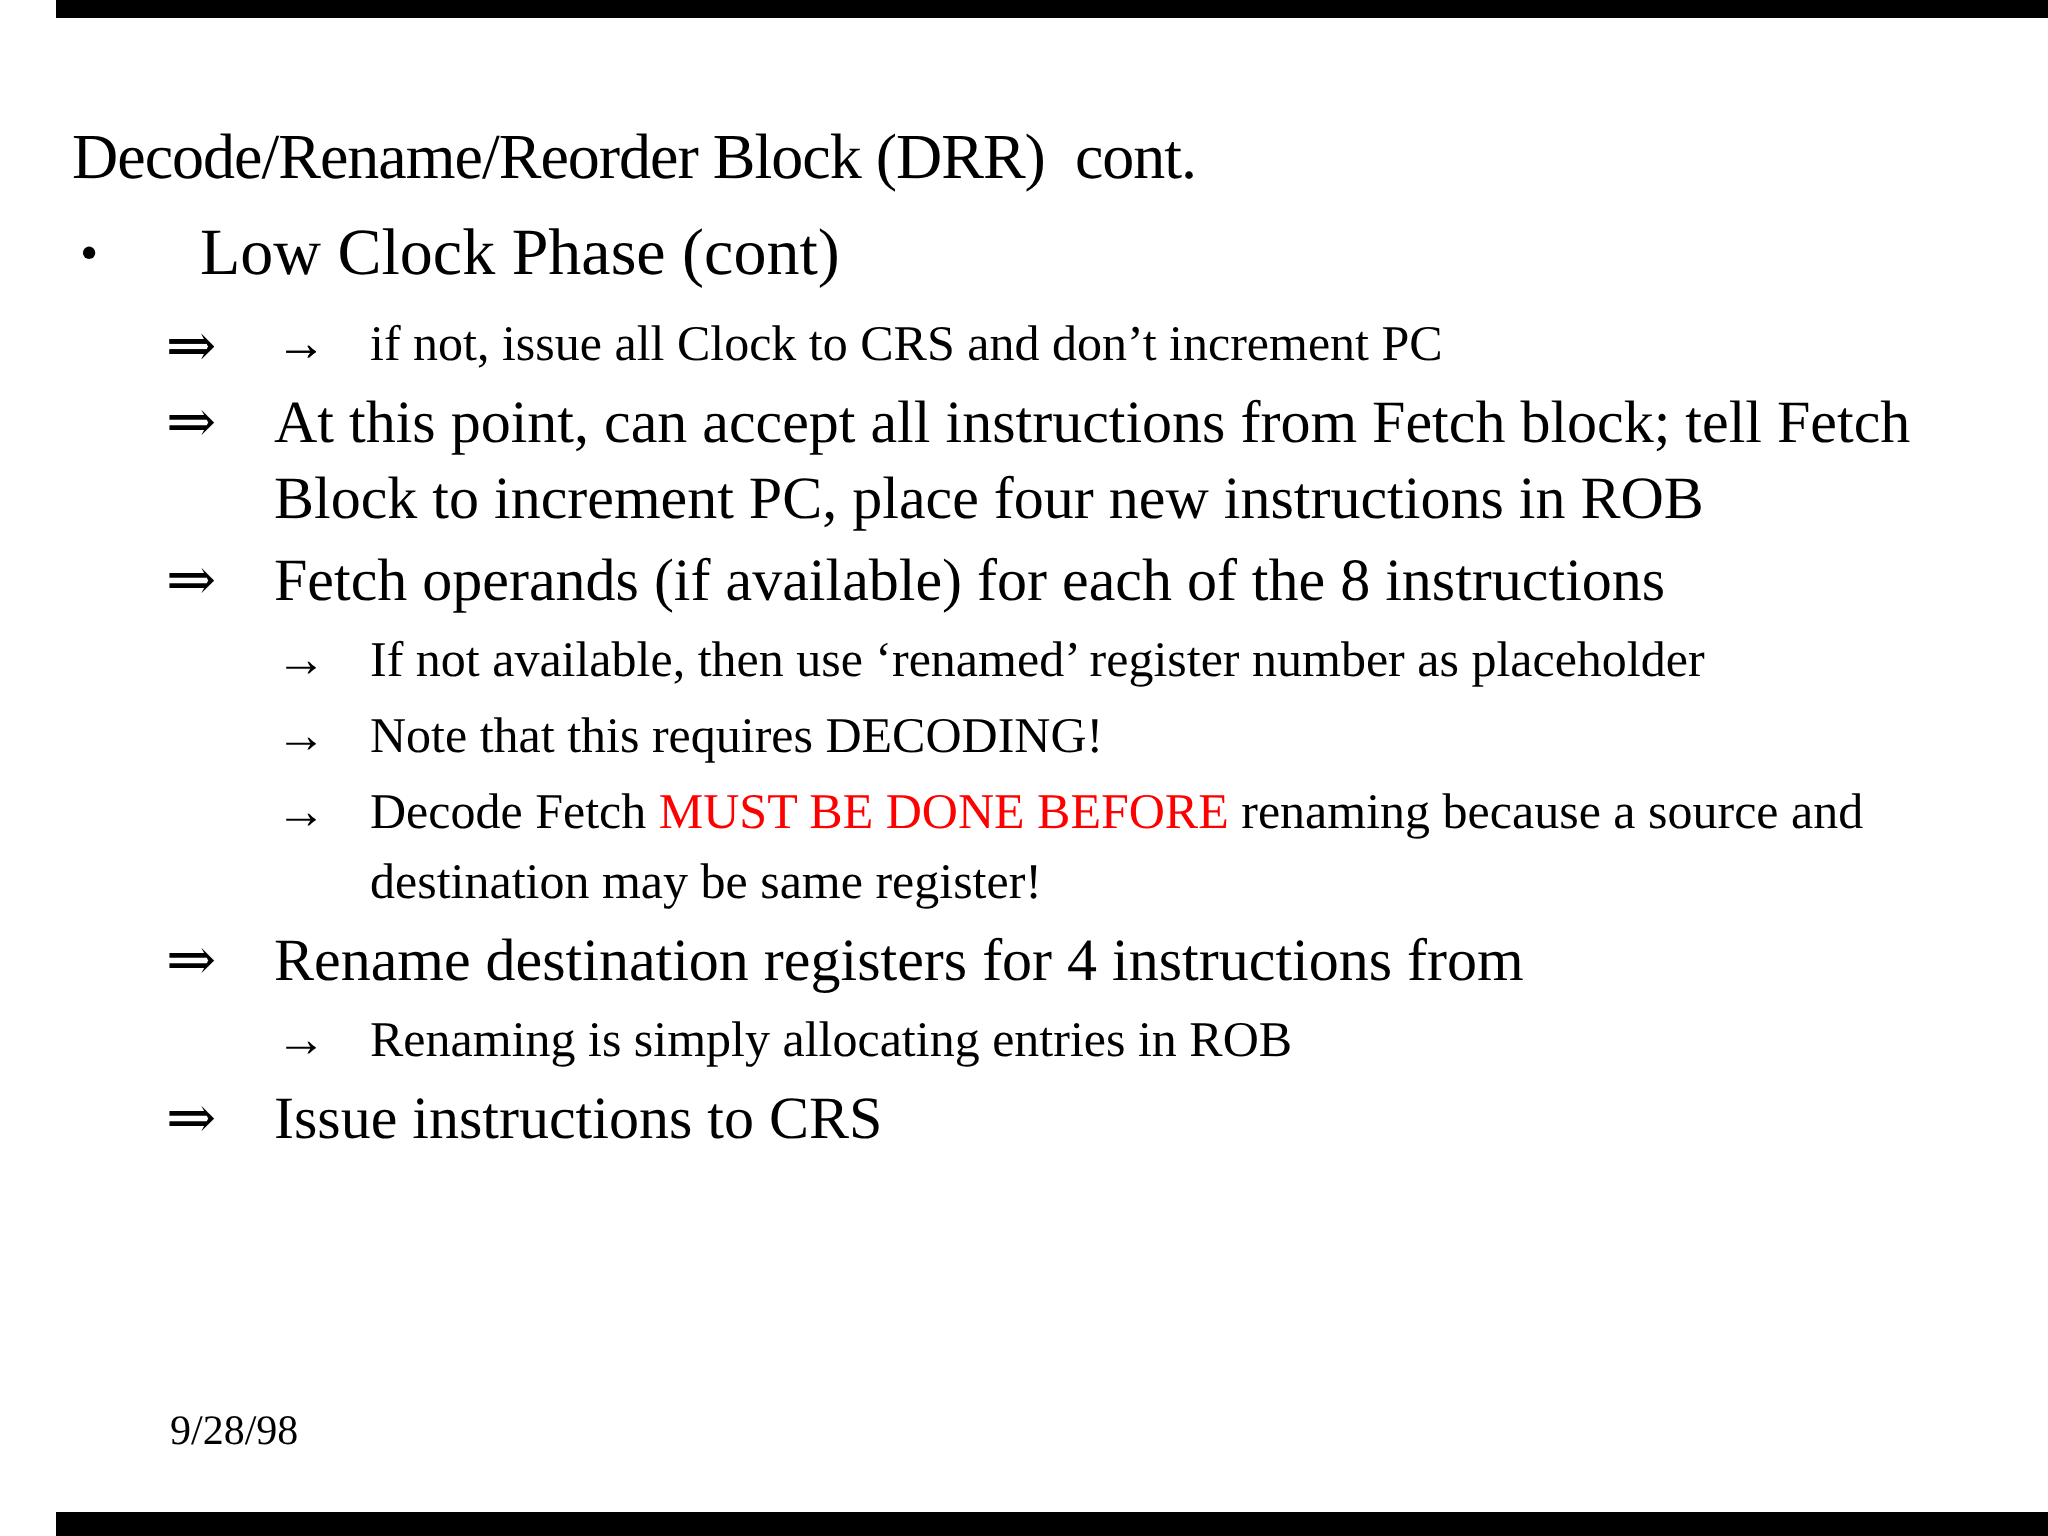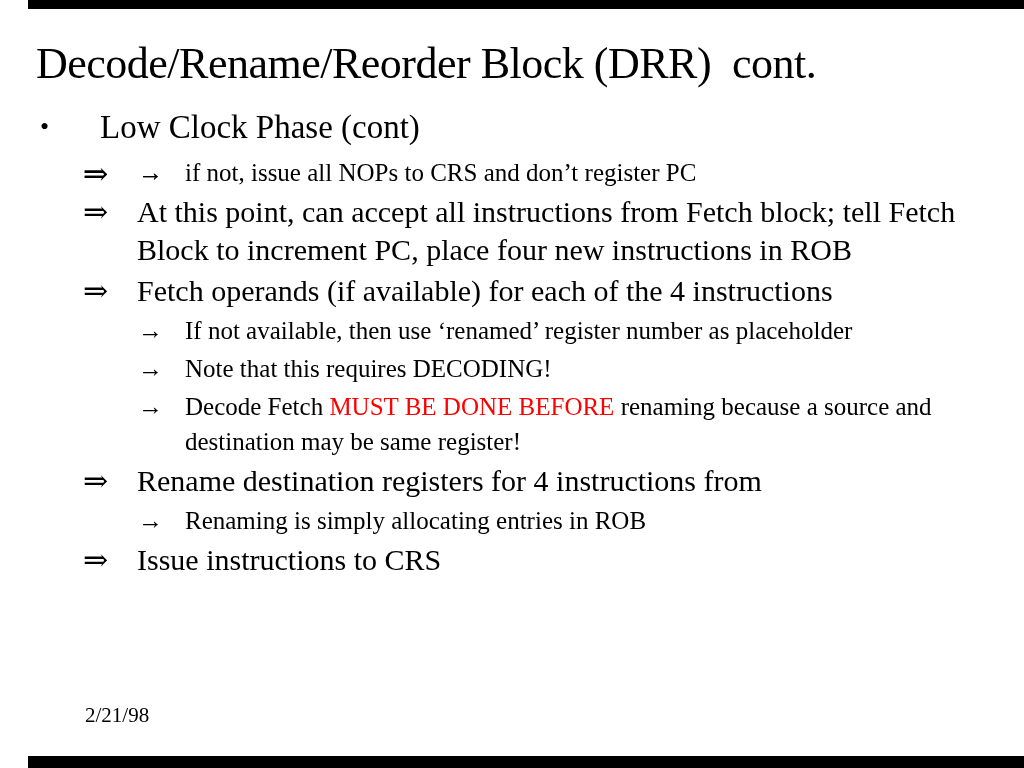--- a/index.html
+++ b/index.html
@@ -22,22 +22,22 @@
     left: 28px;
     right: 0;
     background: #000000;
   }
   #bar-top { top: 0; height: 9px; }
   #bar-bottom { bottom: 0; height: 12px; }
 
   #title {
     position: absolute;
     left: 36px;
-    top: 38px;
-    font-size: 44px;
+    top: 52px;
+    font-size: 32px;
     line-height: 52px;
     white-space: pre-wrap;
     letter-spacing: -0.5px;
   }
   #content {
     position: absolute;
     left: 0;
     top: 106px;
     width: 1024px;
   }
@@ -81,30 +81,30 @@
         <span class="glyph">⇒</span>
       </div>
       <div class="line l3">
         <span class="glyph">→</span>
       </div>
       <div class="line l2">
         <span class="glyph">⇒</span>
       </div>
       <div class="line l3">
         <span class="glyph">→</span>
-        <span class="txt"><span>if not, issue all NOPs to CRS and don’t register PC</span></span>
+        <span class="txt"><span>if not, issue all Clock to CRS and don’t increment PC</span></span>
       </div>
       <div class="line l2">
         <span class="glyph">⇒</span>
         <span class="txt"><span>At this point, can accept all instructions from Fetch block; tell Fetch
 Block to increment PC, place four new instructions in ROB</span></span>
       </div>
       <div class="line l2">
         <span class="glyph">⇒</span>
-        <span class="txt"><span>Fetch operands (if available) for each of the 4 instructions</span></span>
+        <span class="txt"><span>Fetch operands (if available) for each of the 8 instructions</span></span>
       </div>
       <div class="line l3">
         <span class="glyph">→</span>
         <span class="txt"><span>If not available, then use ‘renamed’ register number as placeholder</span></span>
       </div>
       <div class="line l3">
         <span class="glyph">→</span>
         <span class="txt"><span>Note that this requires DECODING!</span></span>
       </div>
       <div class="line l3">
@@ -119,14 +119,14 @@
       <div class="line l3">
         <span class="glyph">→</span>
         <span class="txt"><span>Renaming is simply allocating entries in ROB</span></span>
       </div>
       <div class="line l2">
         <span class="glyph">⇒</span>
         <span class="txt"><span>Issue instructions to CRS</span></span>
       </div>
     </div>
 
-  <div id="footer">2/21/98</div>
+  <div id="footer">9/28/98</div>
 </div>
 
 </body></html>

